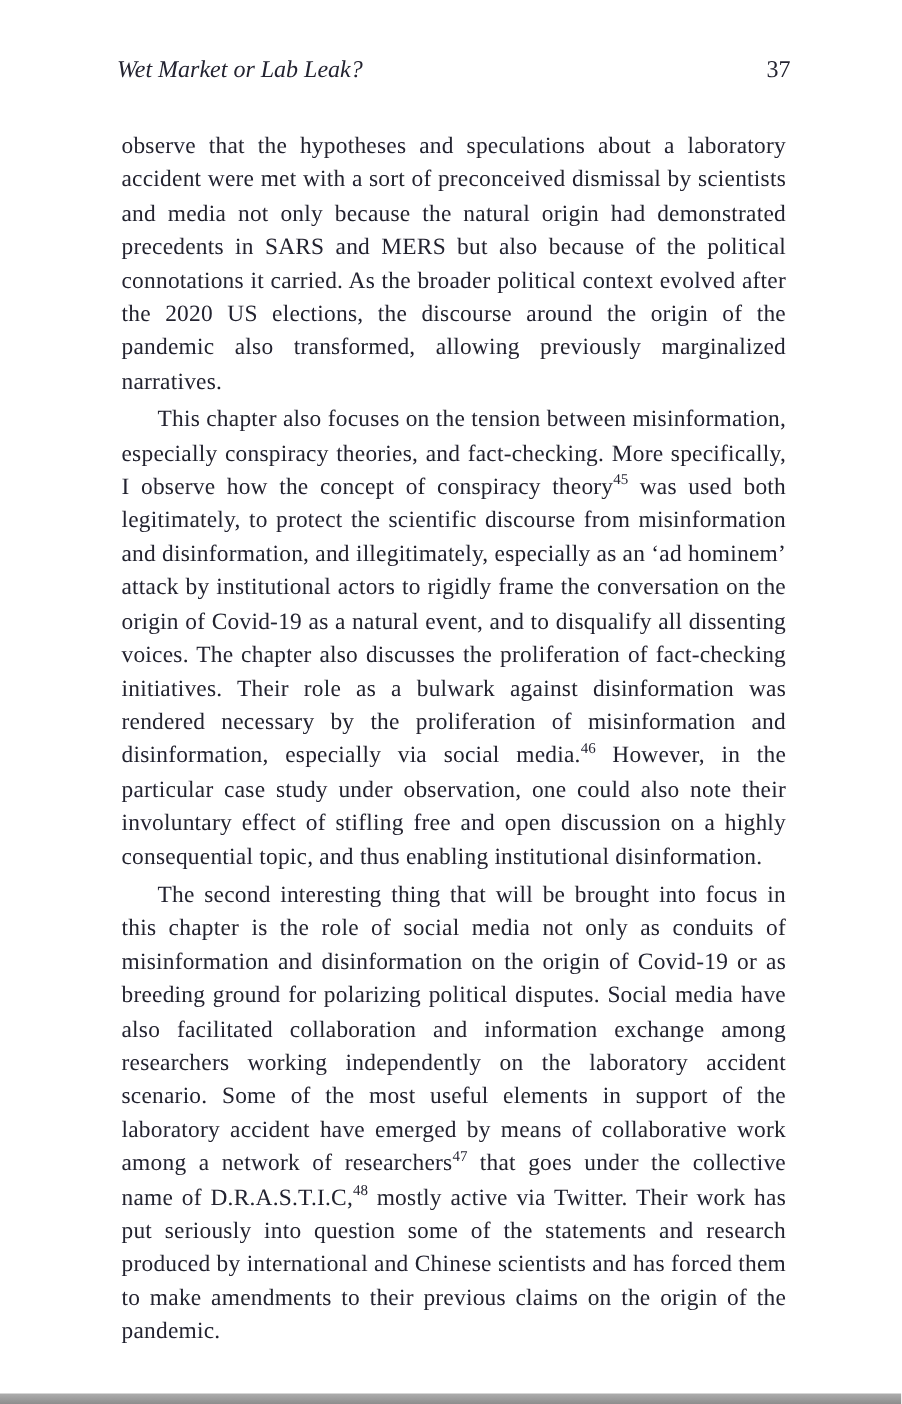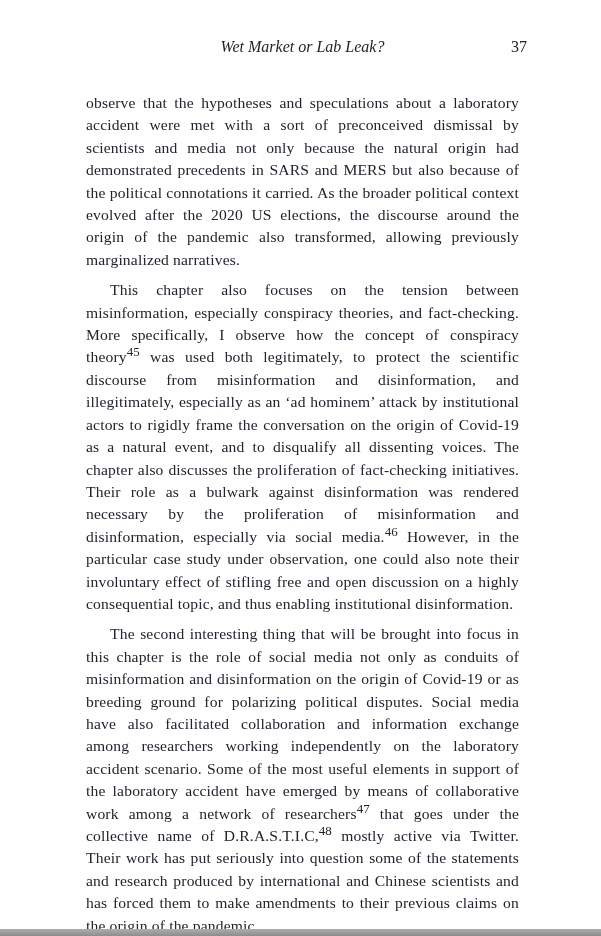--- a/index.html
+++ b/index.html
@@ -20,48 +20,48 @@
     left: 78px;
     top: 38px;
     width: 449px;
     height: 20px;
     color: var(--text, #232330);
     font-size: 16px;
     line-height: 18px;
   }
   .running-title {
     display: block;
-    text-align: center;
+    text-align: left;
     font-style: italic;
   }
   .page-number {
     position: absolute;
     right: 0;
     top: 0;
     font-style: normal;
   }
   .text-block {
     position: absolute;
     left: 78px;
     top: 84px;
     width: 449px;
     color: var(--text, #232330);
   }
   .text-block p {
-    margin: 8px;
+    margin: 3px;
     font-size: 15.6px;
     line-height: 22.4px;
     text-align: justify;
     letter-spacing: 0.01em;
   }
   .text-block p.indent {
     text-indent: 24px;
   }
   .text-block sup {
-    font-size: 13px;
+    font-size: 10px;
     line-height: 0;
     vertical-align: super;
     letter-spacing: 0;
   }
   .bottom-bar {
     position: absolute;
     left: 0;
     bottom: 0;
     width: 601px;
     height: 7px;

